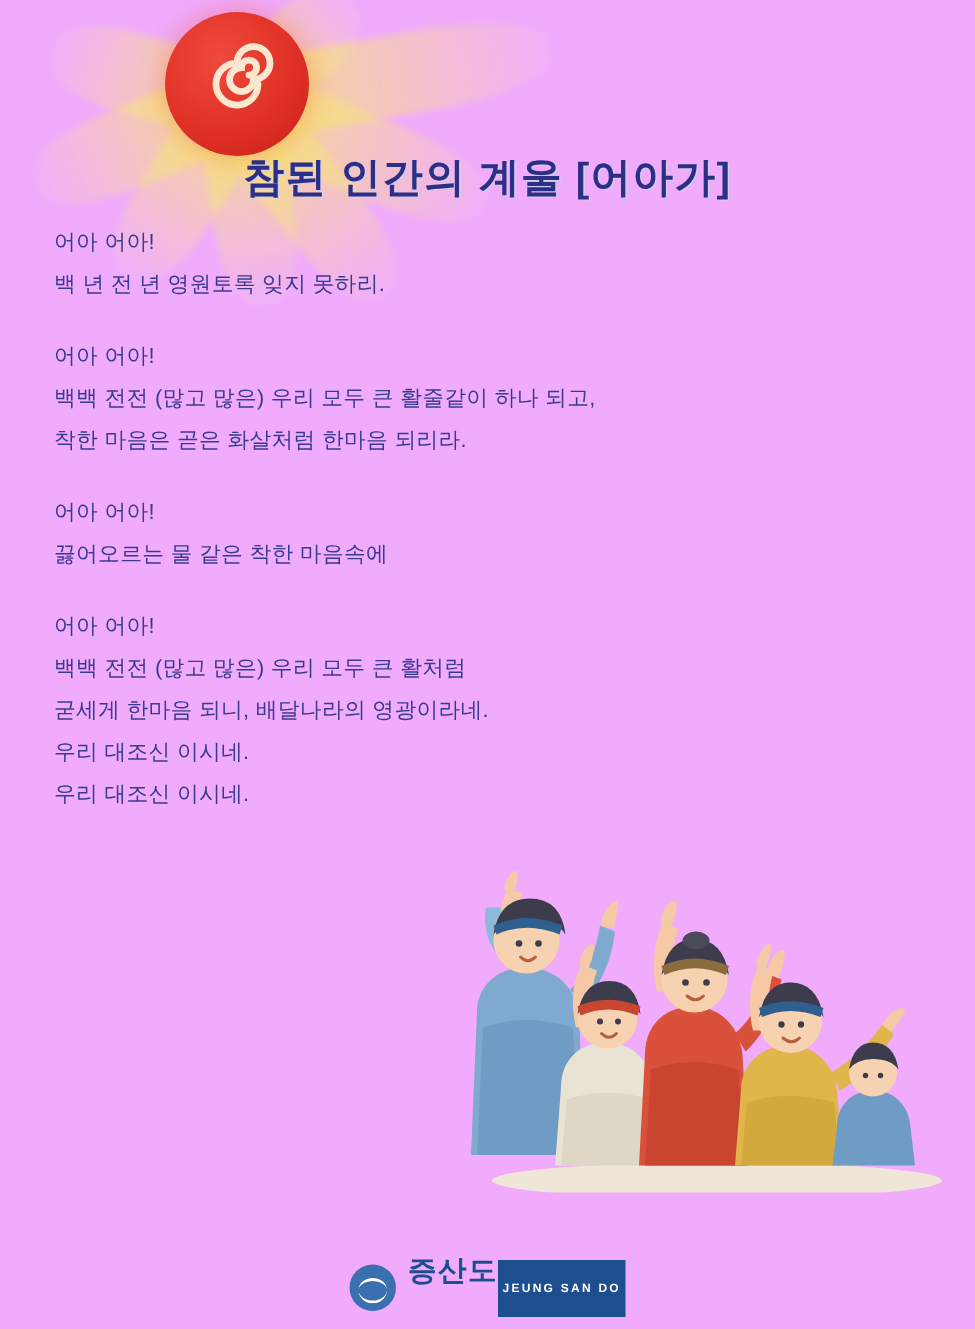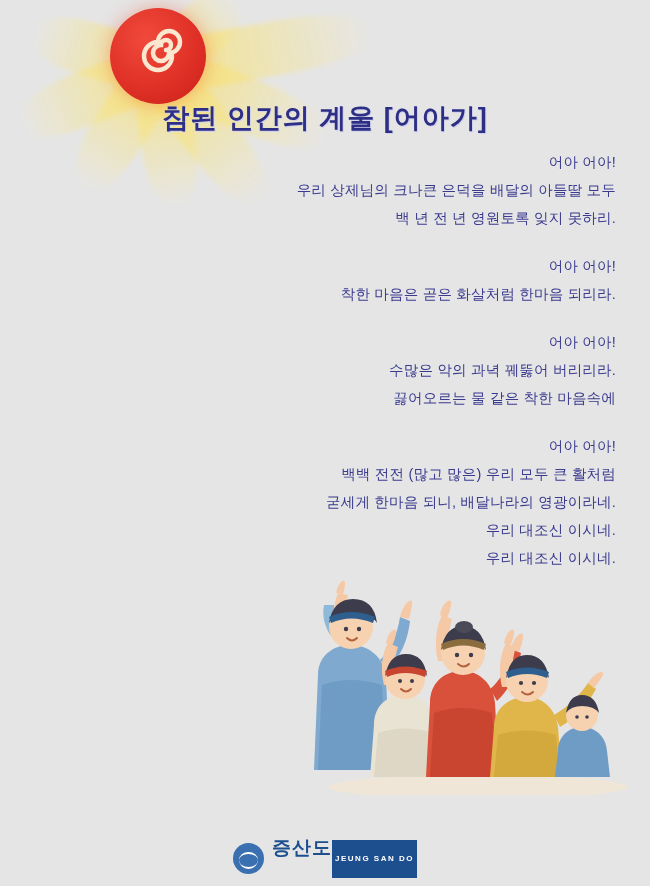--- a/index.html
+++ b/index.html
@@ -10,21 +10,21 @@
     width: 650px;
     height: 886px;
     background: #ffffff;
     font-family: "Liberation Sans", sans-serif;
     overflow: hidden;
   }
   .page {
     position: relative;
     width: 650px;
     height: 886px;
-    background: #e5e5e5;
+    background: #f0abfc;
     overflow: hidden;
   }
 
   
   .sun-wrap {
     position: absolute;
     left: 40px;
     top: 0px;
     width: 380px;
     height: 250px;
@@ -85,21 +85,20 @@
   
   .lyrics {
     position: absolute;
     left: 36px;
     top: 148px;
     width: 580px;
     font-size: 14.5px;
     line-height: 28px;
     color: #3a3a8f;
     letter-spacing: 0.2px;
-    text-align: right;
   }
   .stanza {
     margin-bottom: 20px;
   }
   .line {
     white-space: nowrap;
   }
 
   
   .illustration {
@@ -190,32 +189,31 @@
       <path d="M44,30 a14,14 0 1,1 -14,-14 a11,11 0 1,1 11,11 a8,8 0 1,1 -8,-8 a5,5 0 1,1 5,5" fill="none" stroke="#fbe7d0" stroke-width="4.5" stroke-linecap="round"></path>
     </svg>
   </div>
 
   <div class="title">참된 인간의 계울 [어아가]</div>
 
   <div class="lyrics">
 
     <div class="stanza">
       <div class="line">어아 어아!</div>
-      <div class="line">우리 상제님의 크나큰 은덕을  배달의 아들딸 모두</div>
       <div class="line">백 년 전 년 영원토록 잊지 못하리.</div>
     </div>
 
     <div class="stanza">
       <div class="line">어아 어아!</div>
+      <div class="line">백백 전전 (많고  많은) 우리 모두 큰 활줄같이 하나 되고,</div>
       <div class="line">착한 마음은 곧은 화살처럼 한마음 되리라.</div>
     </div>
 
     <div class="stanza">
       <div class="line">어아 어아!</div>
-      <div class="line">수많은 악의 과녁 꿰뚫어 버리리라.</div>
       <div class="line">끓어오르는 물 같은 착한 마음속에</div>
     </div>
 
     <div class="stanza">
       <div class="line">어아 어아!</div>
       <div class="line">백백 전전 (많고  많은) 우리 모두 큰 활처럼</div>
       <div class="line">굳세게 한마음 되니, 배달나라의 영광이라네.</div>
       <div class="line">우리 대조신 이시네.</div>
       <div class="line">우리 대조신 이시네.</div>
     </div>

